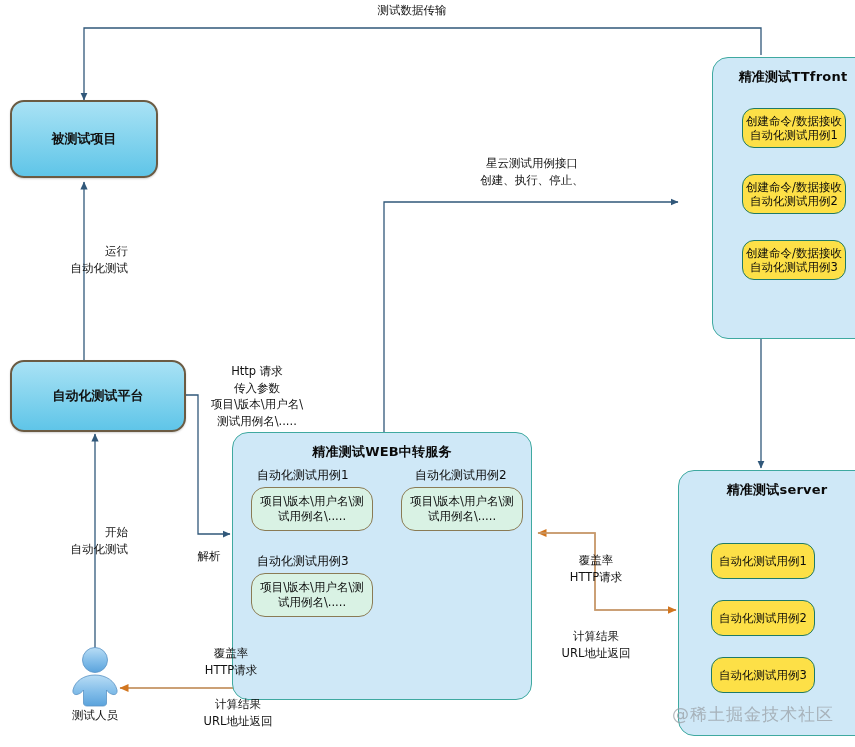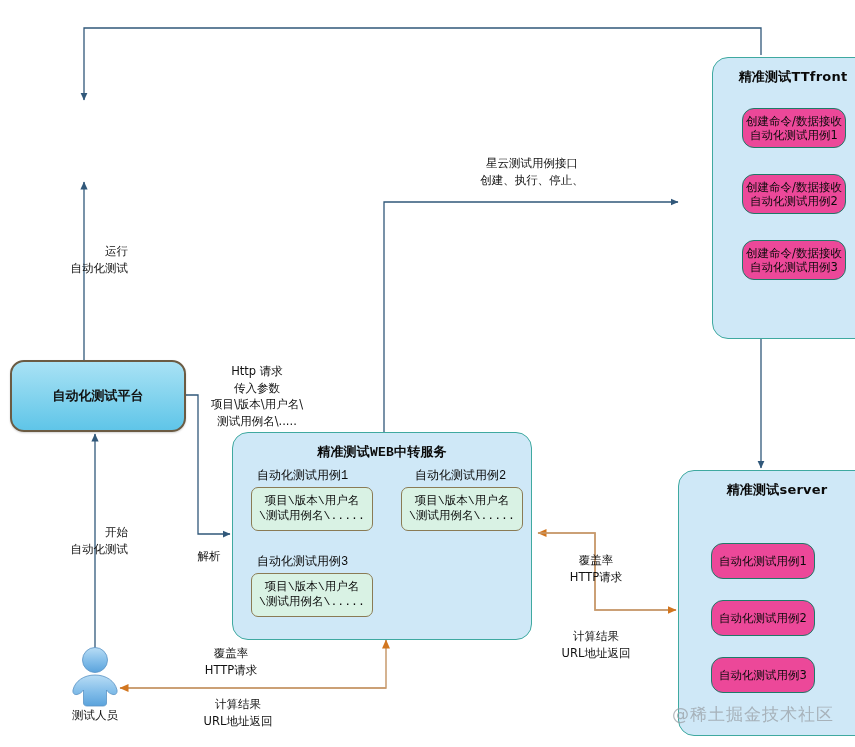--- a/index.html
+++ b/index.html
@@ -55,35 +55,35 @@
     font-size: 13px;
     color: #0a0a0a;
     padding-top: 10px;
     letter-spacing: 0.2px;
   }
   
   .green-box {
     position: absolute;
     border: 1.6px solid #1f7a68;
     border-radius: 12px;
-    background: #ec4899;
+    background: #fde047;
     display: flex;
     align-items: center;
     justify-content: center;
     text-align: center;
     font-size: 11.5px;
     line-height: 1.25;
     color: #0a0a0a;
     box-sizing: border-box;
   }
   
   .pale-box {
     position: absolute;
     border: 1.6px solid #8a7b55;
-    border-radius: 7px;
+    border-radius: 14px;
     background: #d9f2e4;
     display: flex;
     align-items: center;
     justify-content: center;
     text-align: center;
     font-size: 11.5px;
     line-height: 1.3;
     color: #0a0a0a;
     box-sizing: border-box;
     padding: 2px 4px;
@@ -172,20 +172,23 @@
 
     <g>
       <path d="M120,688 L386,688 L386,640" fill="none" stroke="#c79a6d" stroke-width="1.5" marker-end="url(#arrowOrange)"></path>
     </g>
 
     <g>
       <path d="M386,688 L120,688" fill="none" stroke="#c79a6d" stroke-width="1.5" marker-end="url(#arrowOrange)"></path>
     </g>
   </svg>
 
+  <div class="node blue-box" style="left:10px; top:100px; width:148px; height:78px;">
+    <span>被测试项目</span>
+  </div>
 
   <div class="node blue-box" style="left:10px; top:360px; width:176px; height:72px;">
     <span>自动化测试平台</span>
   </div>
 
   <div class="node container-box" style="left:680px; top:57px; width:162px; height:282px;margin-left:32px;">
     <div class="container-title">精准测试TTfront</div>
 
     <div class="green-box" style="left:29px; top:50px; width:104px; height:40px;">
       <span>
@@ -202,21 +205,21 @@
     </div>
 
     <div class="green-box" style="left:29px; top:182px; width:104px; height:40px;">
       <span>
         <span>创建命令/数据接收</span><br>
         <span>自动化测试用例3</span>
       </span>
     </div>
   </div>
 
-  <div class="node container-box" style="left:232px; top:432px; width:300px; height:208px;font-family:Liberation Mono, monospace;">
+  <div class="node container-box" style="left:232px; top:432px; width:300px; height:268px;">
     <div class="container-title">精准测试WEB中转服务</div>
 
     <div class="inner-label" style="left:24px; top:34px;">自动化测试用例1</div>
     <div class="pale-box" style="left:18px; top:54px; width:122px; height:44px;">项目\版本\用户名\测试用例名\.....</div>
 
     <div class="inner-label" style="left:182px; top:34px;">自动化测试用例2</div>
     <div class="pale-box" style="left:168px; top:54px; width:122px; height:44px;">项目\版本\用户名\测试用例名\.....</div>
 
     <div class="inner-label" style="left:24px; top:120px;">自动化测试用例3</div>
     <div class="pale-box" style="left:18px; top:140px; width:122px; height:44px;">项目\版本\用户名\测试用例名\.....</div>
@@ -242,20 +245,21 @@
         </linearGradient>
       </defs>
       <circle cx="33" cy="15" r="12.5" fill="url(#personGrad)" stroke="#5a93c4" stroke-width="0.8"></circle>
       <path d="M33,30 C22,30 13,36 11,45 C10.5,48 12,50 15,49.5 C18,49 20,47 21.5,45
                L21.5,58 C21.5,60 23,61 25,61 L41,61 C43,61 44.5,60 44.5,58 L44.5,45
                C46,47 48,49 51,49.5 C54,50 55.5,48 55,45 C53,36 44,30 33,30 Z" fill="url(#personGrad)" stroke="#5a93c4" stroke-width="0.8"></path>
     </svg>
   </div>
   <div class="actor-label" style="left:62px; top:708px; width:66px;text-align:center;">测试人员</div>
 
+  <div class="edge-label" style="left:322px; top:2px; width:180px;">测试数据传输</div>
 
   <div class="edge-label left-align" style="left:18px; top:243px; width:110px;">运行
 自动化测试</div>
 
   <div class="edge-label left-align" style="left:18px; top:524px; width:110px;">开始
 自动化测试</div>
 
   <div class="edge-label" style="left:192px; top:363px; width:130px;">Http 请求
 传入参数
 项目\版本\用户名\

